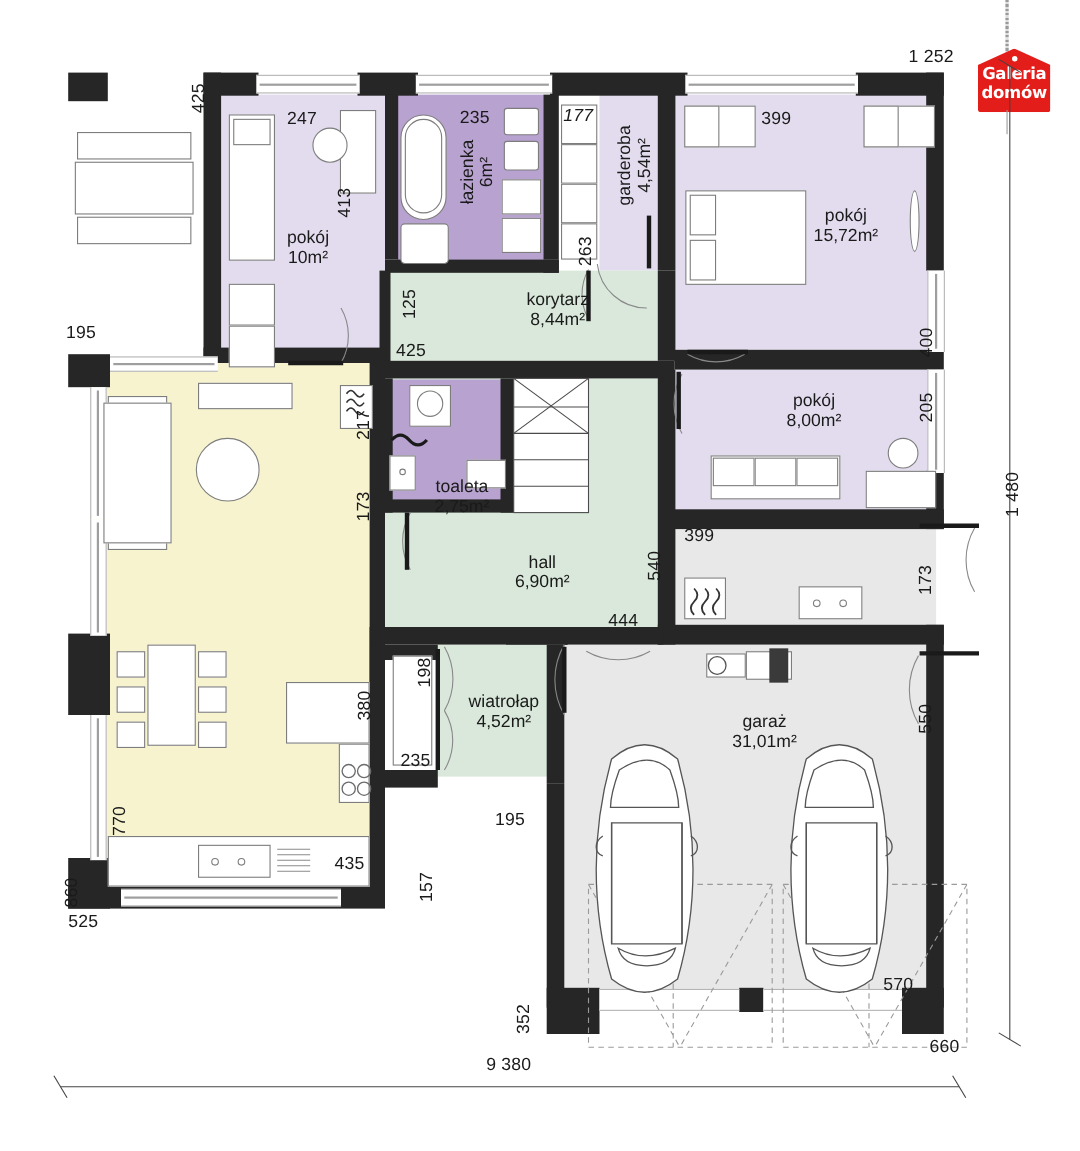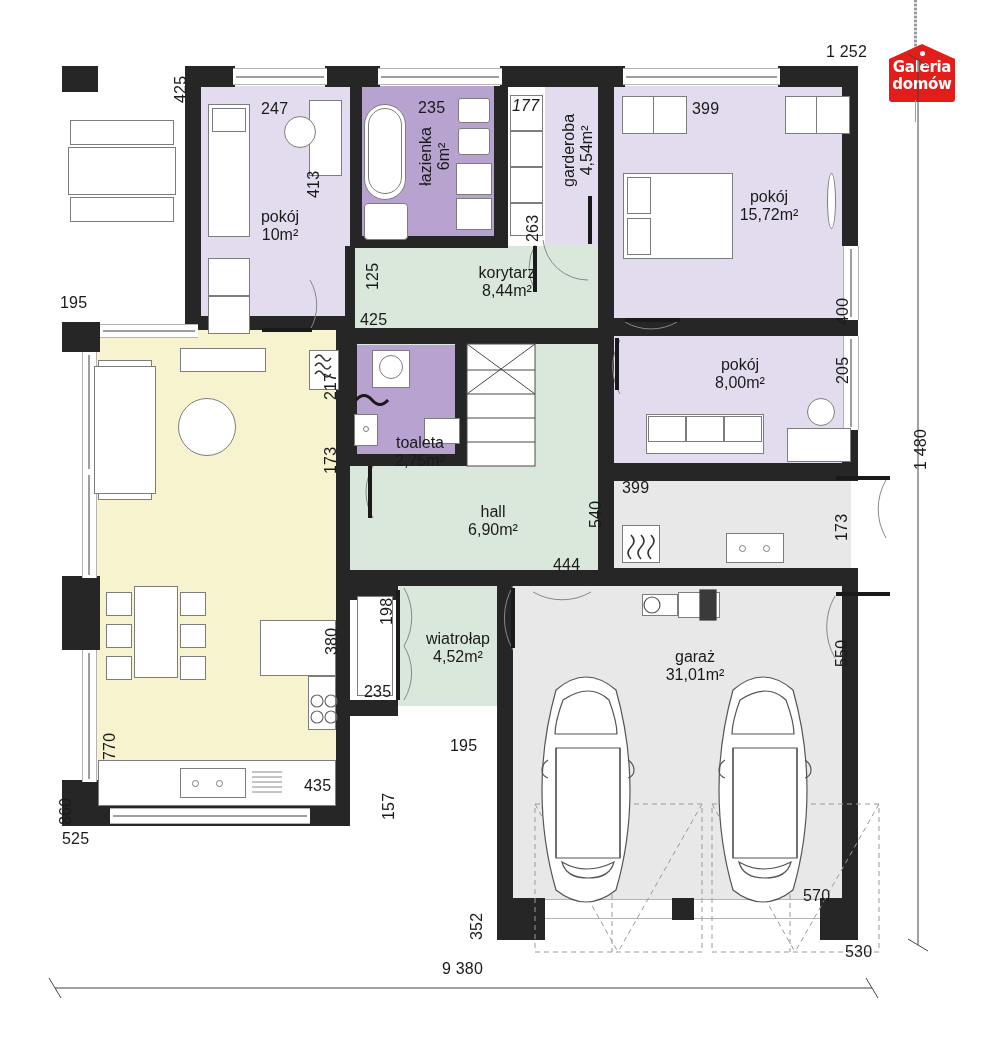--- a/index.html
+++ b/index.html
@@ -449,15 +449,15 @@
   <div class="dim" style="left:364px;top:683px;">235</div>
   <div class="dim v" style="left:323px;top:655px;">380</div>
   <div class="dim" style="left:450px;top:737px;">195</div>
   <div class="dim v" style="left:380px;top:820px;">157</div>
   <div class="dim v" style="left:101px;top:760px;">770</div>
   <div class="dim" style="left:304px;top:777px;">435</div>
   <div class="dim v" style="left:57px;top:825px;">860</div>
   <div class="dim" style="left:62px;top:830px;">525</div>
   <div class="dim v" style="left:468px;top:940px;">352</div>
   <div class="dim" style="left:791px;top:887px;margin-left:12px;">570</div>
-  <div class="dim" style="left:845px;top:943px;">530</div>
+  <div class="dim" style="left:845px;top:943px;">660</div>
 
 </div>
 
 </body></html>

